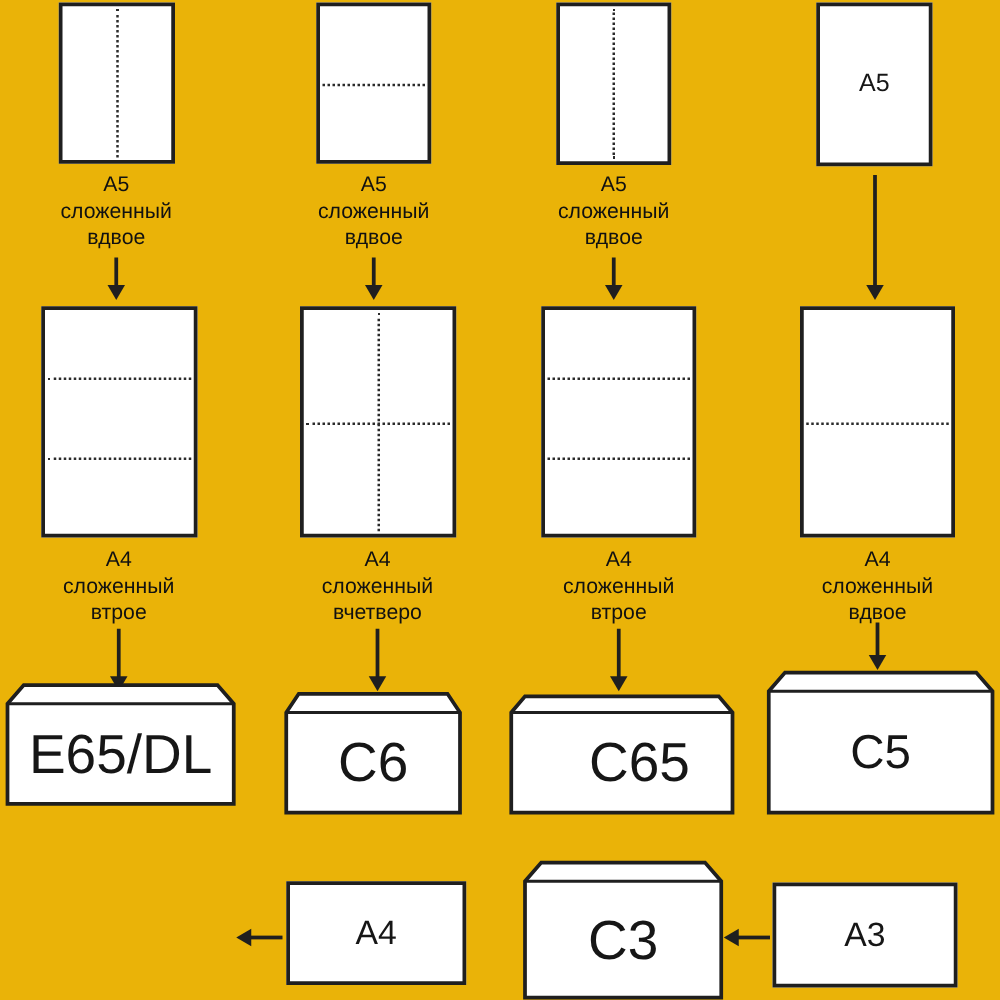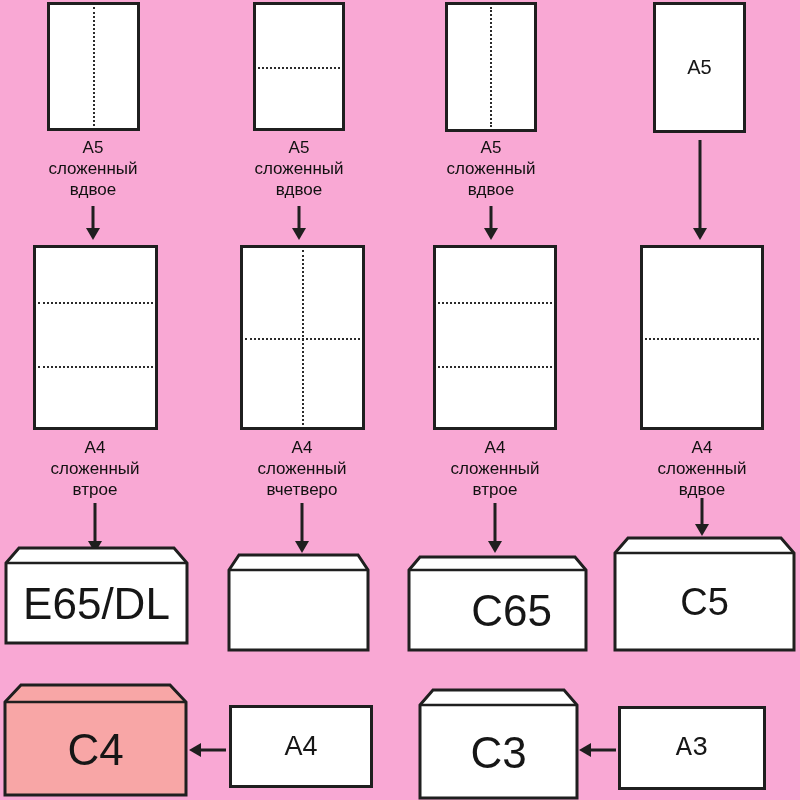--- a/index.html
+++ b/index.html
@@ -5,21 +5,21 @@
   html, body {
     margin: 0;
     padding: 0;
     background: #ffffff;
     font-family: "Liberation Sans", "DejaVu Sans", sans-serif;
   }
   #diagram {
     position: relative;
     width: 800px;
     height: 800px;
-    background: #f9a8d4;
+    background: #eab308;
     overflow: hidden;
     color: #161616;
   }
   
   .paper {
     position: absolute;
     box-sizing: border-box;
     border: 3px solid #1f1f1f;
     background: #ffffff;
   }
@@ -215,45 +215,39 @@
       <line x1="2" y1="17" x2="183" y2="17" stroke="#1f1f1f" stroke-width="2.5"></line>
     </svg>
     <div class="env-label" style="top:17px;">E65/DL</div>
   </div>
 
   <div class="envelope" style="left:227px; top:553px; width:143px; height:99px;">
     <svg width="143" height="99" viewBox="0 0 143 99">
       <path d="M2 17 L12 2 H131 L141 17 V97 H2 Z" fill="#ffffff" stroke="#1f1f1f" stroke-width="3" stroke-linejoin="miter"></path>
       <line x1="2" y1="17" x2="141" y2="17" stroke="#1f1f1f" stroke-width="2.5"></line>
     </svg>
+    <div class="env-label" style="top:17px;">C6</div>
   </div>
 
   <div class="envelope" style="left:407px; top:555px; width:181px; height:97px;">
     <svg width="181" height="97" viewBox="0 0 181 97">
       <path d="M2 15 L13 2 H168 L179 15 V95 H2 Z" fill="#ffffff" stroke="#1f1f1f" stroke-width="3" stroke-linejoin="miter"></path>
       <line x1="2" y1="15" x2="179" y2="15" stroke="#1f1f1f" stroke-width="2.5"></line>
     </svg>
     <div class="env-label" style="top:15px;margin-left:28px;">C65</div>
   </div>
 
   <div class="envelope" style="left:613px; top:536px; width:183px; height:116px;">
     <svg width="183" height="116" viewBox="0 0 183 116">
       <path d="M2 17 L15 2 H168 L181 17 V114 H2 Z" fill="#ffffff" stroke="#1f1f1f" stroke-width="3" stroke-linejoin="miter"></path>
       <line x1="2" y1="17" x2="181" y2="17" stroke="#1f1f1f" stroke-width="2.5"></line>
     </svg>
     <div class="env-label small" style="top:17px;">C5</div>
   </div>
 
-  <div class="envelope" style="left:3px; top:683px; width:185px; height:114px;">
-    <svg width="185" height="114" viewBox="0 0 185 114">
-      <path d="M2 19 L18 2 H167 L183 19 V112 H2 Z" fill="#f8a6a6" stroke="#1f1f1f" stroke-width="3" stroke-linejoin="miter"></path>
-      <line x1="2" y1="19" x2="183" y2="19" stroke="#1f1f1f" stroke-width="2.5"></line>
-    </svg>
-    <div class="env-label" style="top:19px;">C4</div>
-  </div>
 
   <div class="arrow-h" style="left:189px; top:743px; width:37px;">
     <div class="shaft"></div>
     <div class="head"></div>
   </div>
 
   <div class="plain-rect" style="left:229px; top:705px; width:144px; height:83px;">A4</div>
 
   <div class="envelope" style="left:418px; top:688px; width:161px; height:112px;">
     <svg width="161" height="112" viewBox="0 0 161 112">
@@ -261,15 +255,15 @@
       <line x1="2" y1="17" x2="159" y2="17" stroke="#1f1f1f" stroke-width="2.5"></line>
     </svg>
     <div class="env-label" style="top:17px;">C3</div>
   </div>
 
   <div class="arrow-h" style="left:579px; top:743px; width:37px;">
     <div class="shaft"></div>
     <div class="head"></div>
   </div>
 
-  <div class="plain-rect" style="left:618px; top:706px; width:148px; height:84px;font-family:Liberation Mono, monospace;">A3</div>
+  <div class="plain-rect" style="left:618px; top:706px; width:148px; height:84px;">A3</div>
 
 </div>
 
 </body></html>

